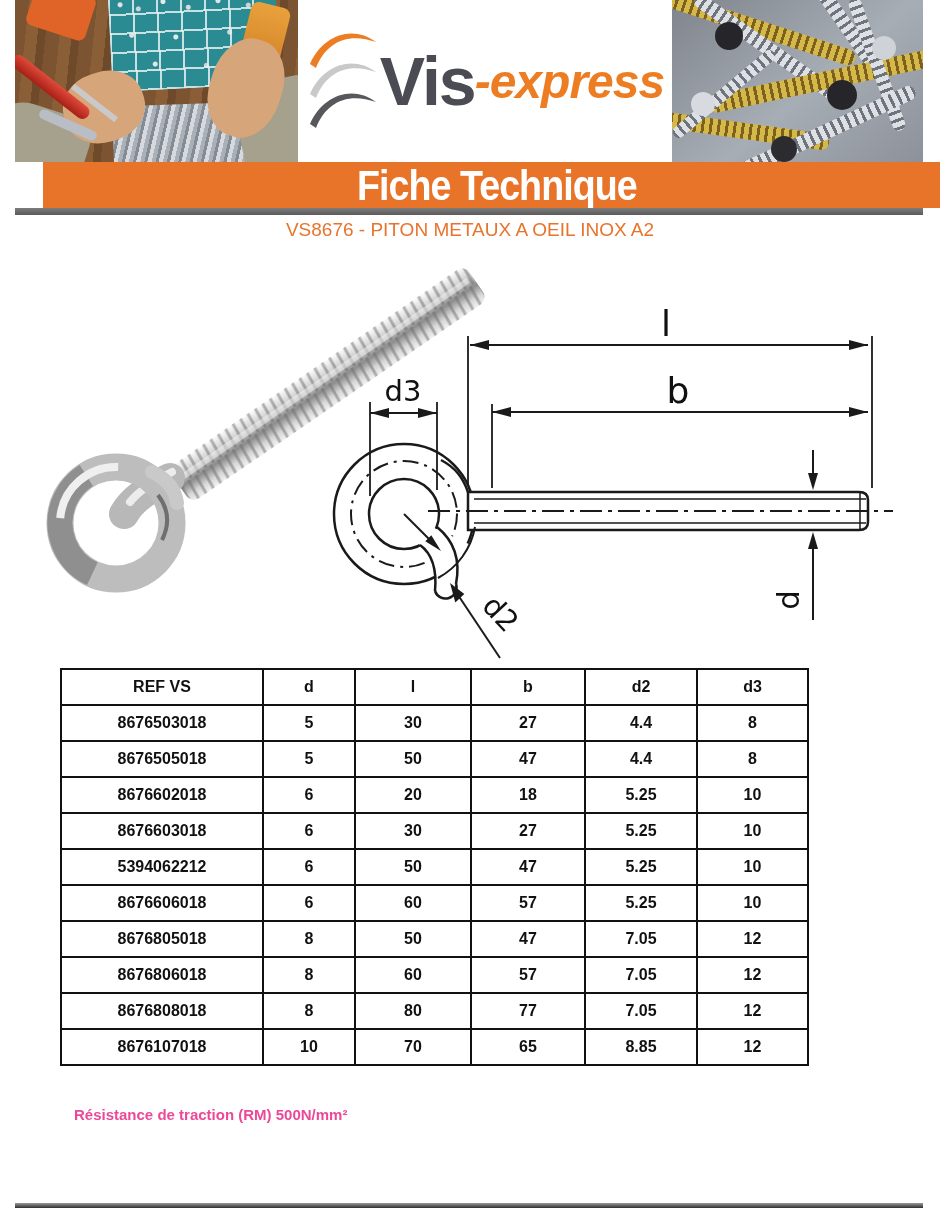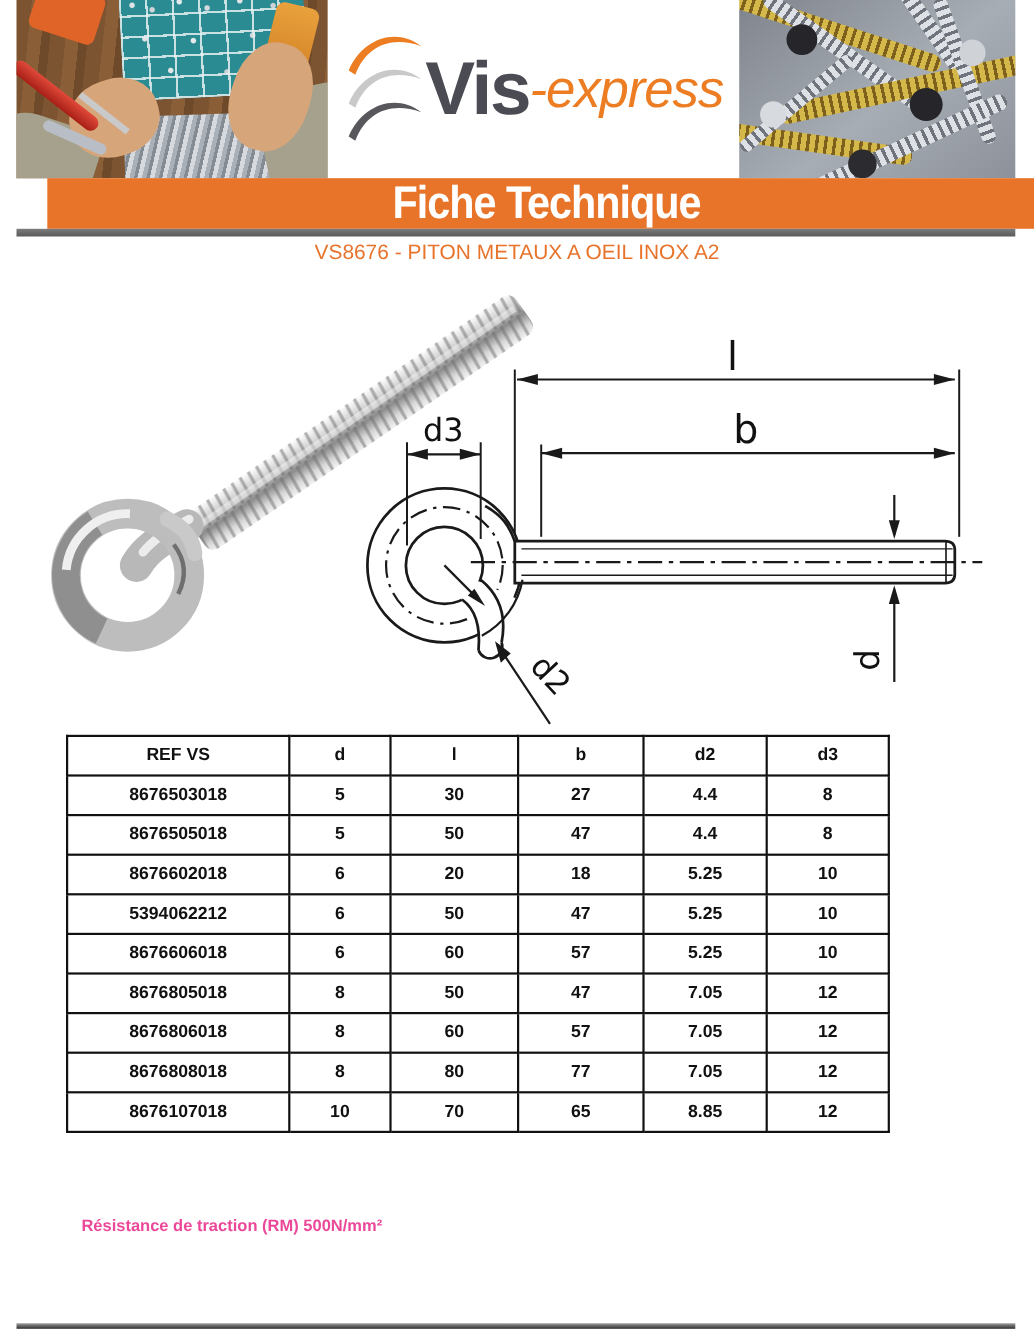--- a/index.html
+++ b/index.html
@@ -42,21 +42,21 @@
   .oclamp{left:15px;top:-12px;width:62px;height:46px;background:#e06428;border-radius:7px;transform:rotate(18deg);}
   .otool{left:228px;top:4px;width:40px;height:78px;background:linear-gradient(#e8a13c,#d07a22);border-radius:8px;transform:rotate(14deg);}
   .screw{position:absolute;border-radius:9px;}
   .gold{background:repeating-linear-gradient(90deg,#7c601c 0 3px,#d4b84a 3px 8px);}
   .silver{background:repeating-linear-gradient(90deg,#6f747c 0 3px,#dde1e6 3px 8px);}
   .shead{position:absolute;border-radius:50%;}
 
   .logo-wrap{position:absolute;left:298px;top:0;width:374px;height:162px;background:#fff;
      display:flex;align-items:center;justify-content:center;}
   .logo-text-main{font-size:68px;font-weight:bold;color:#4b4b54;letter-spacing:-2px;}
-  .logo-text-suffix{font-size:48px;font-weight:normal;font-style:italic;color:#ed7d23;letter-spacing:-1px;}
+  .logo-text-suffix{font-size:48px;font-weight:bold;font-style:italic;color:#ed7d23;letter-spacing:-1px;}
 
   .banner{position:absolute;left:15px;top:162px;width:908px;height:46px;background:#e8742a;
      display:flex;align-items:center;justify-content:center;margin-left:28px;}
   .banner-title{color:#fff;font-weight:bold;font-size:40px;letter-spacing:-1px;transform:scale(.94,1.04);}
   .banner-strip{position:absolute;left:15px;top:208px;width:908px;height:7px;
      background:linear-gradient(#7c7c7c,#5a5a5a);}
 
   .subtitle{position:absolute;left:0;top:219px;width:940px;text-align:center;
      color:#e8742c;font-weight:normal;font-size:19px;}
 
@@ -249,20 +249,28 @@
         </tr>
         <tr>
           <td>8676602018</td>
           <td>6</td>
           <td>20</td>
           <td>18</td>
           <td>5.25</td>
           <td>10</td>
         </tr>
         <tr>
+          <td>8676603018</td>
+          <td>6</td>
+          <td>30</td>
+          <td>27</td>
+          <td>5.25</td>
+          <td>10</td>
+        </tr>
+        <tr>
           <td>5394062212</td>
           <td>6</td>
           <td>50</td>
           <td>47</td>
           <td>5.25</td>
           <td>10</td>
         </tr>
         <tr>
           <td>8676606018</td>
           <td>6</td>

